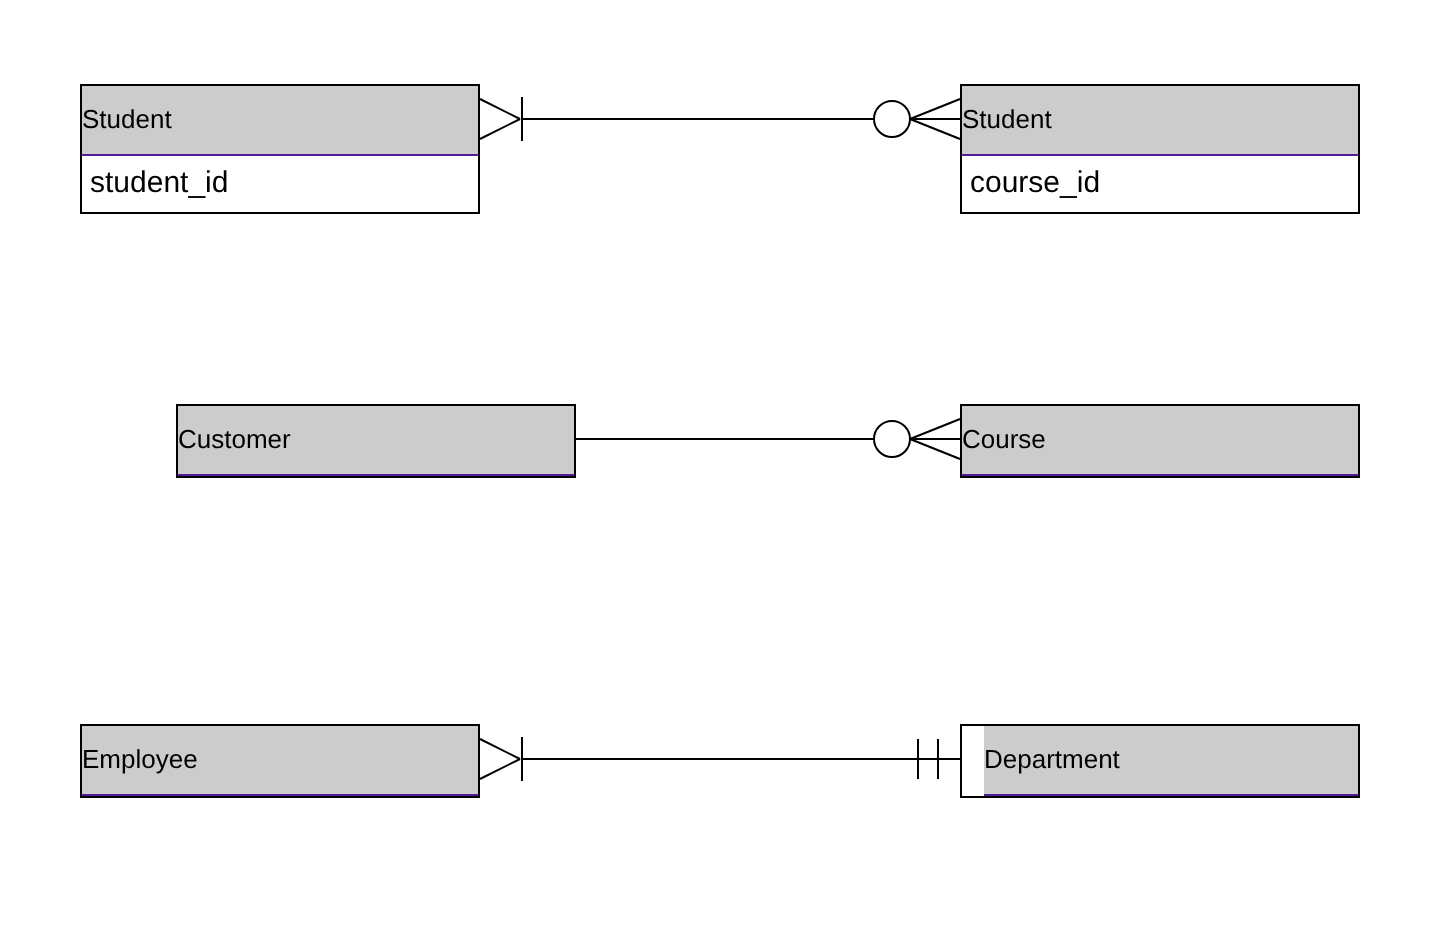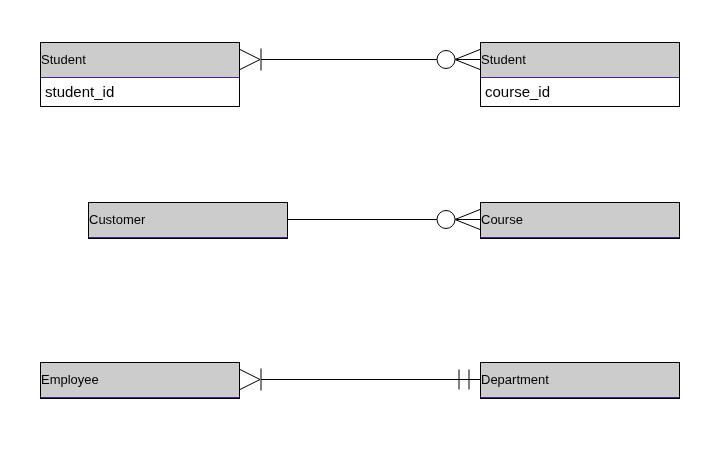--- a/index.html
+++ b/index.html
@@ -121,17 +121,17 @@
   </div>
 
   <div class="entity" style="left:480px; top:202px;">
     <div class="entity-header">Course</div>
   </div>
 
   <div class="entity" style="left:40px; top:362px;">
     <div class="entity-header">Employee</div>
   </div>
 
-  <div class="entity" style="left:480px; top:362px;">
+  <div class="entity" style="left:480px; top:362px;padding-left:11px;">
     <div class="entity-header">Department</div>
   </div>
 
 </div>
 
 </body></html>

